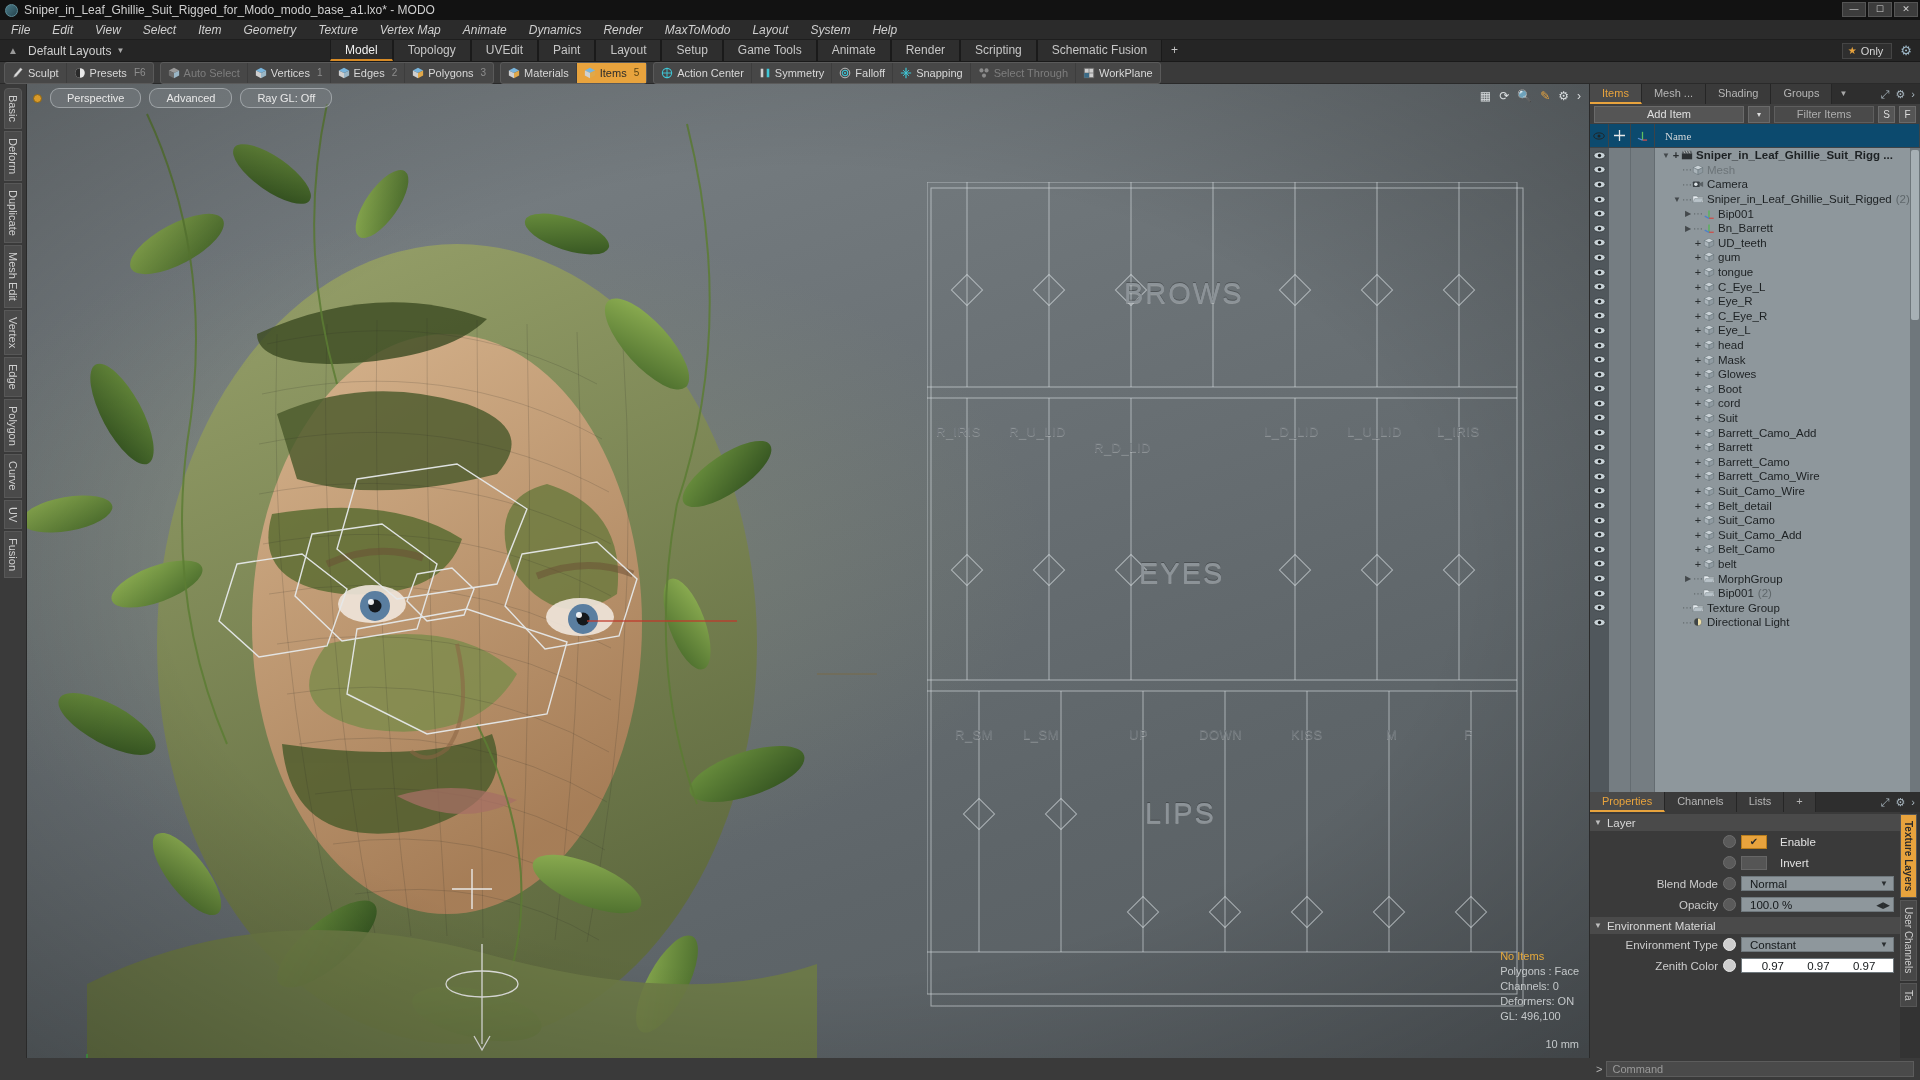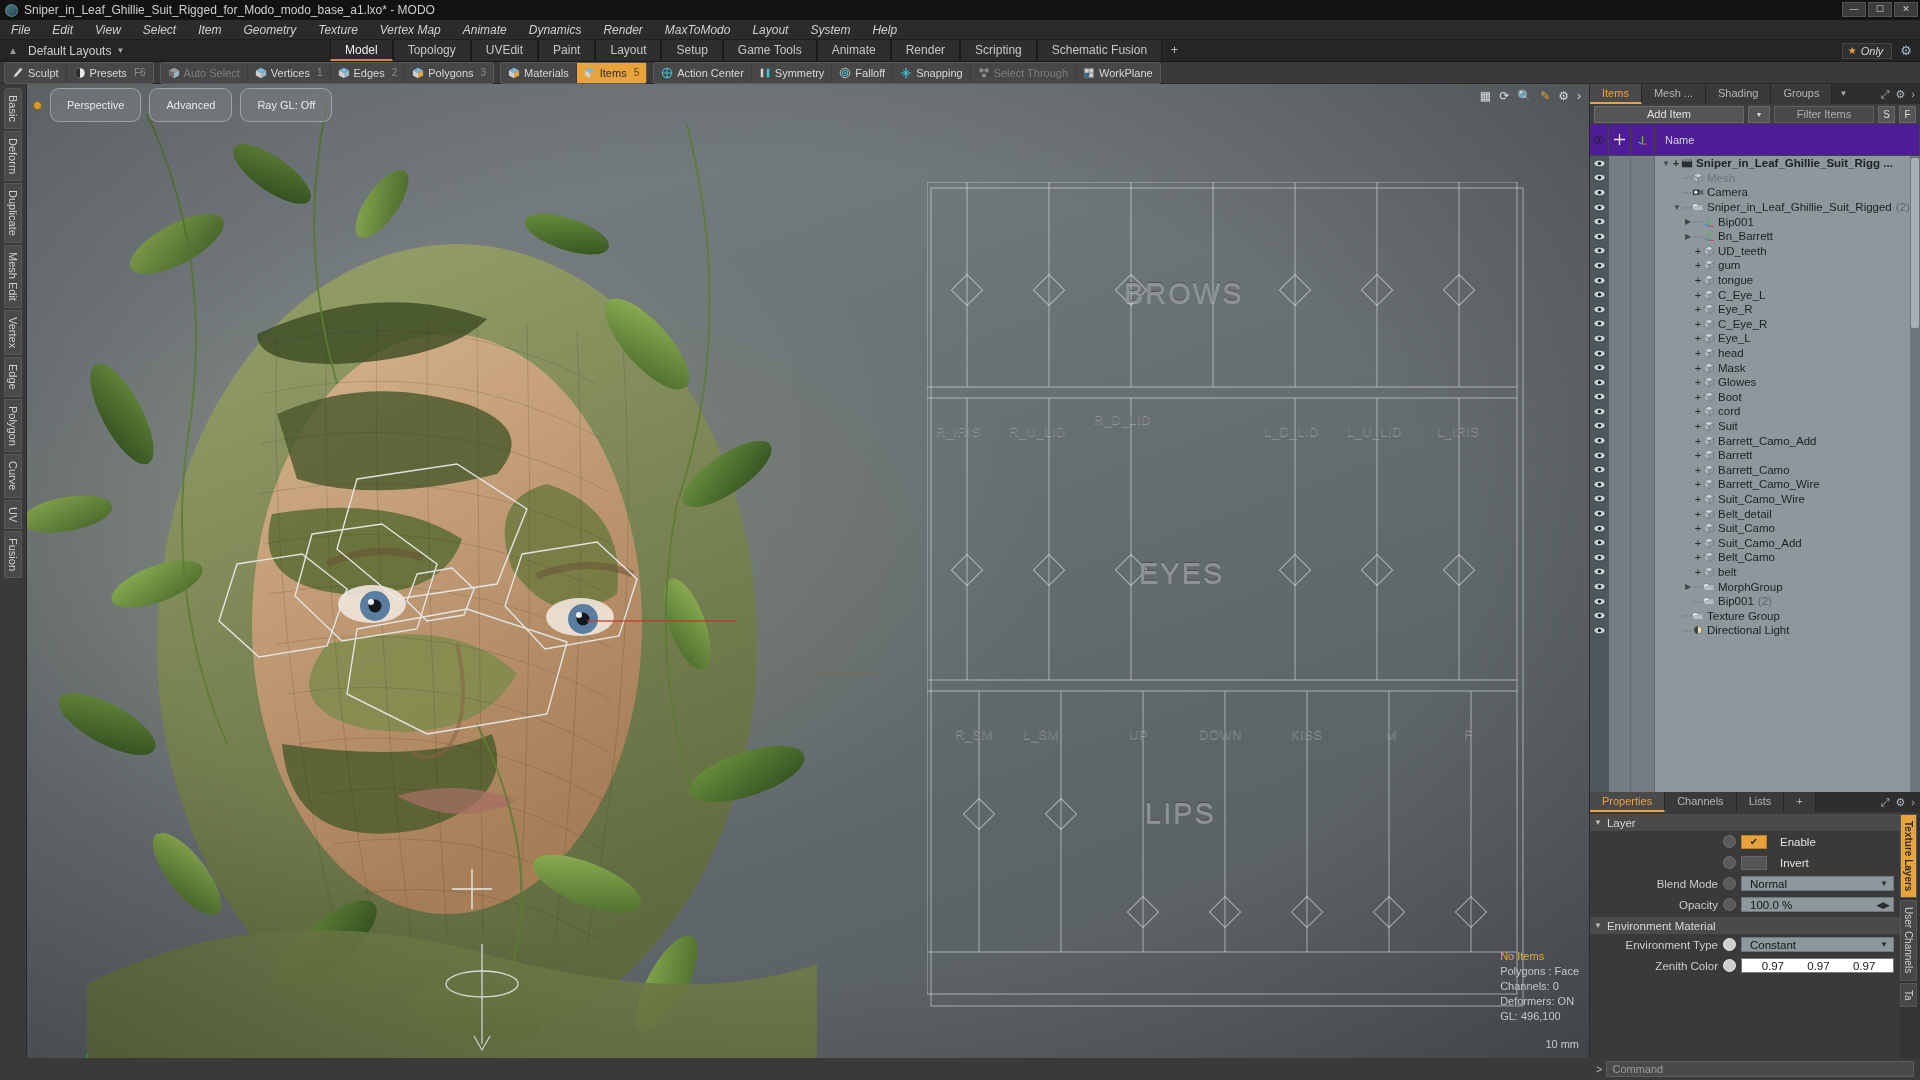--- a/index.html
+++ b/index.html
@@ -37,21 +37,21 @@
   #layout-tabs .lt { padding:0 14px; font-size:12px; color:#c6c6c6; line-height:21px;
     border-left:1px solid #1a1a1a; border-right:1px solid #1a1a1a; background:#2e2e2e; }
   #layout-tabs .lt.active { color:#f0f0f0; background:#2b2b2b;
     border-bottom:2px solid #d78b26; }
   #layout-tabs .lt-plus { padding:0 9px; color:#c6c6c6; line-height:21px; }
   #layoutbar .lb-right { margin-left:auto; display:flex; align-items:center; gap:8px;
     padding-right:8px; }
   .only-btn { display:flex; align-items:center; gap:4px; background:#2f2f2f;
     border:1px solid #454545; padding:1px 8px 1px 5px; }
   .only-btn .star { color:#e8a33d; font-size:10px; }
-  .only-btn span.lbl { font-size:11px; color:#d6d6d6;font-style:italic; }
+  .only-btn span.lbl { font-size:11px; color:#d6d6d6; }
   .gear { color:#9fb9c9; font-size:13px; }
 
   
   #modebar { height:22px; background:#3a3a3a; display:flex; align-items:center;
     padding:1px 4px; gap:6px; border-bottom:1px solid #2a2a2a; }
   .tgroup { display:flex; align-items:stretch; background:#474747;
     border:1px solid #5a5a5a; border-radius:3px; height:22px; }
   .tbtn { display:flex; align-items:center; gap:4px; padding:0 7px; font-size:11px;
     color:#d8d8d8; border-right:1px solid #3d3d3d; white-space:nowrap; }
   .tbtn:last-child { border-right:none; }
@@ -79,21 +79,21 @@
     background:
       radial-gradient(ellipse 60% 55% at 28% 48%, rgba(150,160,120,0.40), rgba(0,0,0,0) 62%),
       linear-gradient(160deg, #7c8387 0%, #6c7377 38%, #5e6569 72%, #575d61 100%);
   }
   
   #vp-topbar { position:absolute; top:4px; left:6px; display:flex; align-items:center;
     gap:8px; z-index:6; }
   .vp-dot { width:9px; height:9px; border-radius:50%; background:#d89a2a;
     border:1px solid #8a6416; }
   .vp-pill { font-size:11px; color:#e9e9e9; background:rgba(120,126,130,0.55);
-    border:1px solid rgba(190,195,198,0.6); border-radius:9px; padding:10px 16px; }
+    border:1px solid rgba(190,195,198,0.6); border-radius:9px; padding:3px 16px; }
   #vp-topright { position:absolute; top:5px; right:8px; display:flex; gap:8px;
     align-items:center; z-index:6; color:#d8dcde; font-size:12px; }
   
   #vp-hud { position:absolute; right:10px; bottom:34px; text-align:left; z-index:6;
     font-size:11px; color:#c4c8ca; line-height:15px; }
   #vp-hud .noitems { color:#e6a93c; }
   #vp-scale { position:absolute; right:10px; bottom:8px; font-size:11px; color:#c4c8ca;
     z-index:6; }
   
   #morphpanel { position:absolute; left:900px; top:98px; width:600px; height:830px;
@@ -120,22 +120,22 @@
     gap:4px; padding:1px 4px; }
   .ai-btn { flex:1 1 auto; height:17px; background:#555; border:1px solid #6a6a6a;
     font-size:11px; color:#e0e0e0; text-align:center; line-height:15px; }
   .ai-caret { width:22px; height:17px; background:#555; border:1px solid #6a6a6a;
     font-size:8px; color:#ddd; text-align:center; line-height:15px; }
   .ai-filter { width:100px; height:17px; background:#4a4a4a; border:1px solid #5e5e5e;
     font-size:11px; color:#aeaeae; text-align:center; line-height:15px; }
   .ai-sq { width:17px; height:17px; background:#555; border:1px solid #6a6a6a;
     font-size:10px; color:#ddd; text-align:center; line-height:15px; }
 
-  #tree-head { height:32px; background:#4c1d95; display:flex; align-items:stretch;
-    border-bottom:1px solid #3d4347; }
+  #tree-head { height:24px; background:#0c4a6e; display:flex; align-items:stretch;
+    border-bottom:1px solid #3d4347;font-family:Liberation Serif, serif; }
   #tree-head .th { border-right:1px solid #3d4347; font-size:11px; color:#cfd5d8;
     display:flex; align-items:center; justify-content:center; }
   #tree { flex:1 1 auto; background:#8e979c; overflow:hidden; position:relative;
     display:flex; }
   #eyecol { width:19px; flex:0 0 auto; background:#50575c; }
   #eyecol .eye { height:14.6px; display:flex; align-items:center; justify-content:center; }
   #eyecol .eye svg { width:13px; height:9px; }
   #gutter1 { width:22px; background:#757d82; flex:0 0 auto;
     border-right:1px solid #646c71; }
   #gutter2 { width:24px; background:#757d82; flex:0 0 auto;
@@ -622,21 +622,21 @@
                 <rect x="-11" y="-11" width="22" height="22"></rect>
               </g>
           </g>
         </svg>
         <div class="mp-title" style="left:197px; top:95px;">BROWS</div>
         <div class="mp-title" style="left:212px; top:375px;">EYES</div>
         <div class="mp-title" style="left:218px; top:615px;">LIPS</div>
 
         <div class="mp-lbl" style="left:9px;  top:242px;">R_IRIS</div>
         <div class="mp-lbl" style="left:82px; top:242px;">R_U_LID</div>
-        <div class="mp-lbl" style="left:167px;top:230px;">R_D_LID</div>
+        <div class="mp-lbl" style="left:167px;top:258px;">R_D_LID</div>
         <div class="mp-lbl" style="left:337px;top:242px;">L_D_LID</div>
         <div class="mp-lbl" style="left:420px;top:242px;">L_U_LID</div>
         <div class="mp-lbl" style="left:510px;top:242px;">L_IRIS</div>
 
         <div class="mp-lbl" style="left:28px; top:545px;">R_SM</div>
         <div class="mp-lbl" style="left:96px;top:545px;">L_SM</div>
         <div class="mp-lbl" style="left:202px;top:545px;">UP</div>
         <div class="mp-lbl" style="left:272px;top:545px;">DOWN</div>
         <div class="mp-lbl" style="left:364px;top:545px;">KISS</div>
         <div class="mp-lbl" style="left:459px;top:545px;">M</div>

